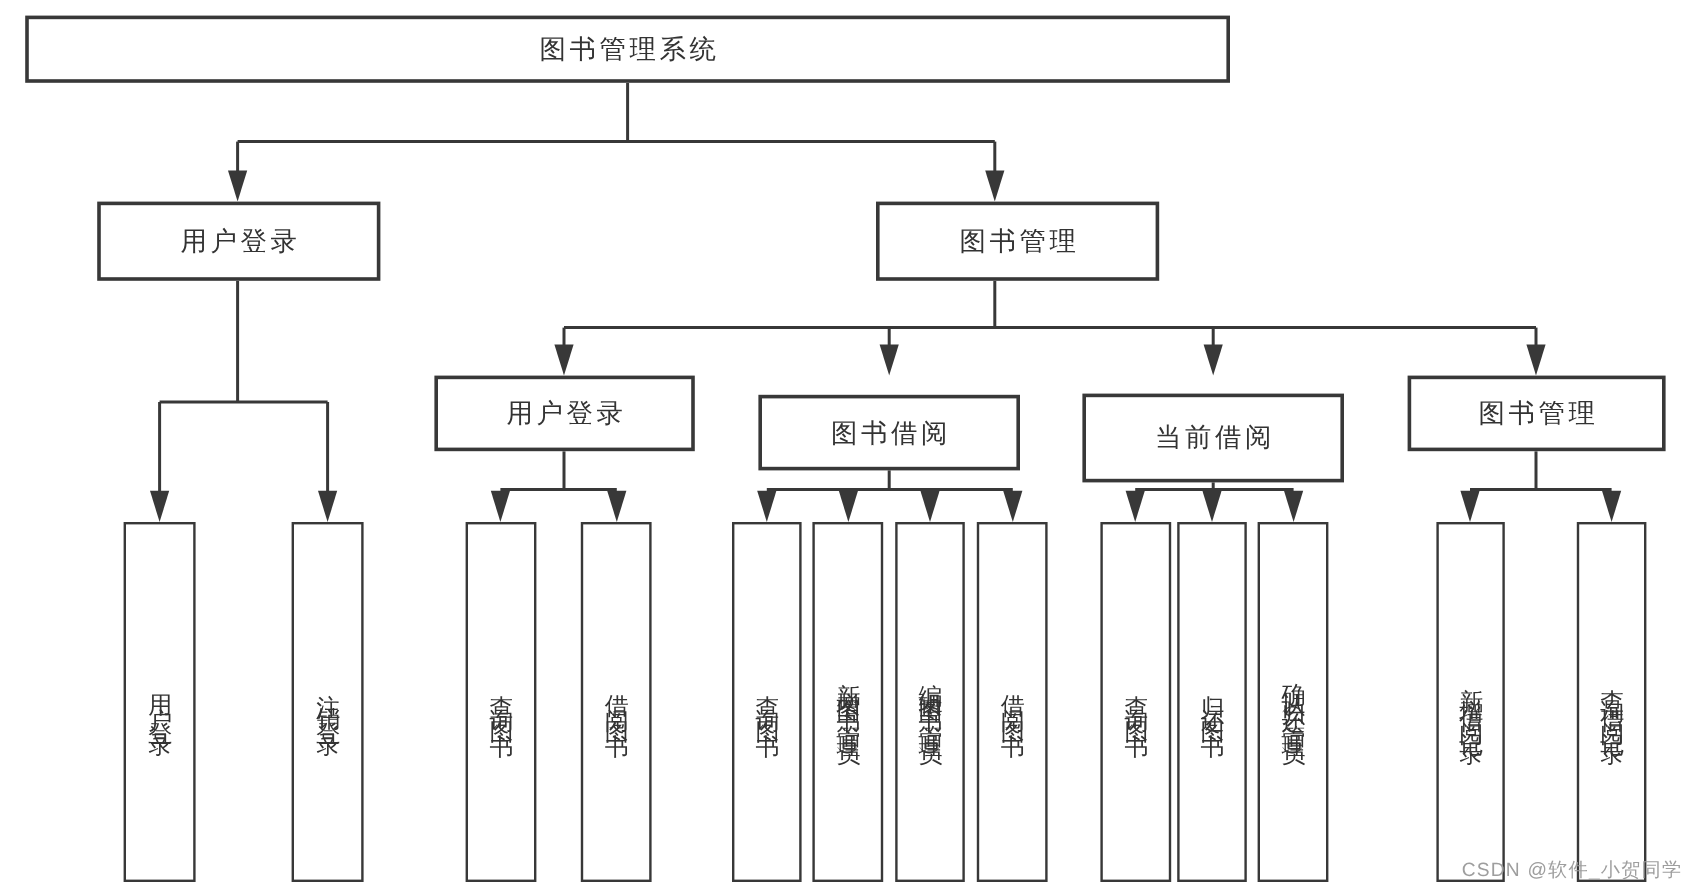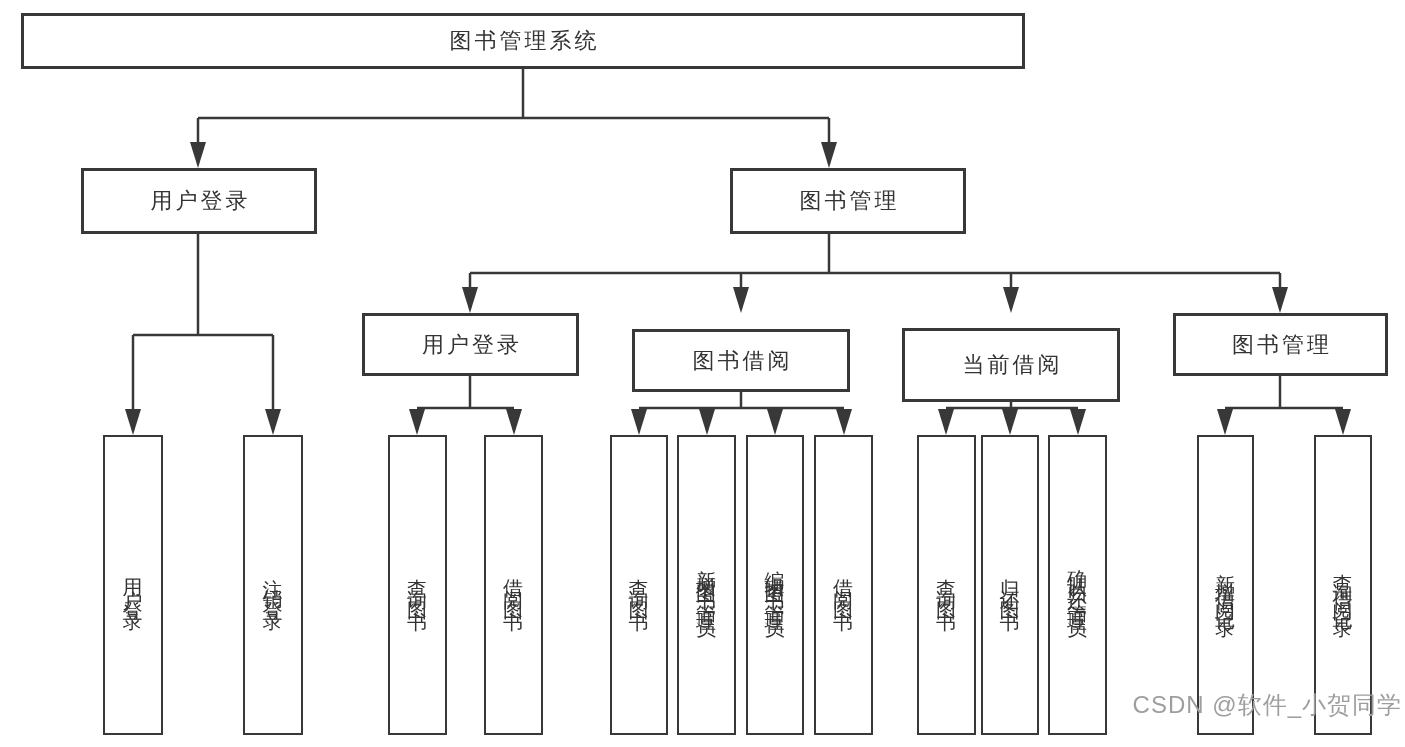--- a/index.html
+++ b/index.html
@@ -27,22 +27,22 @@
     writing-mode:vertical-rl;
     text-orientation:mixed;
     font-size:20px;
     letter-spacing:11px;
     color:#333333;
     line-height:1;
   }
   .vtext.long{letter-spacing:7px;}
   #watermark{
     position:absolute;
-    top:689px;right:3px;
-    font-size:24px;
+    top:715px;right:3px;
+    font-size:16px;
     color:#9e9e9e;
     letter-spacing:1px;
     z-index:2;
     white-space:nowrap;
   }
 </style>
 </head>
 <body>
 
 <div id="canvas">

